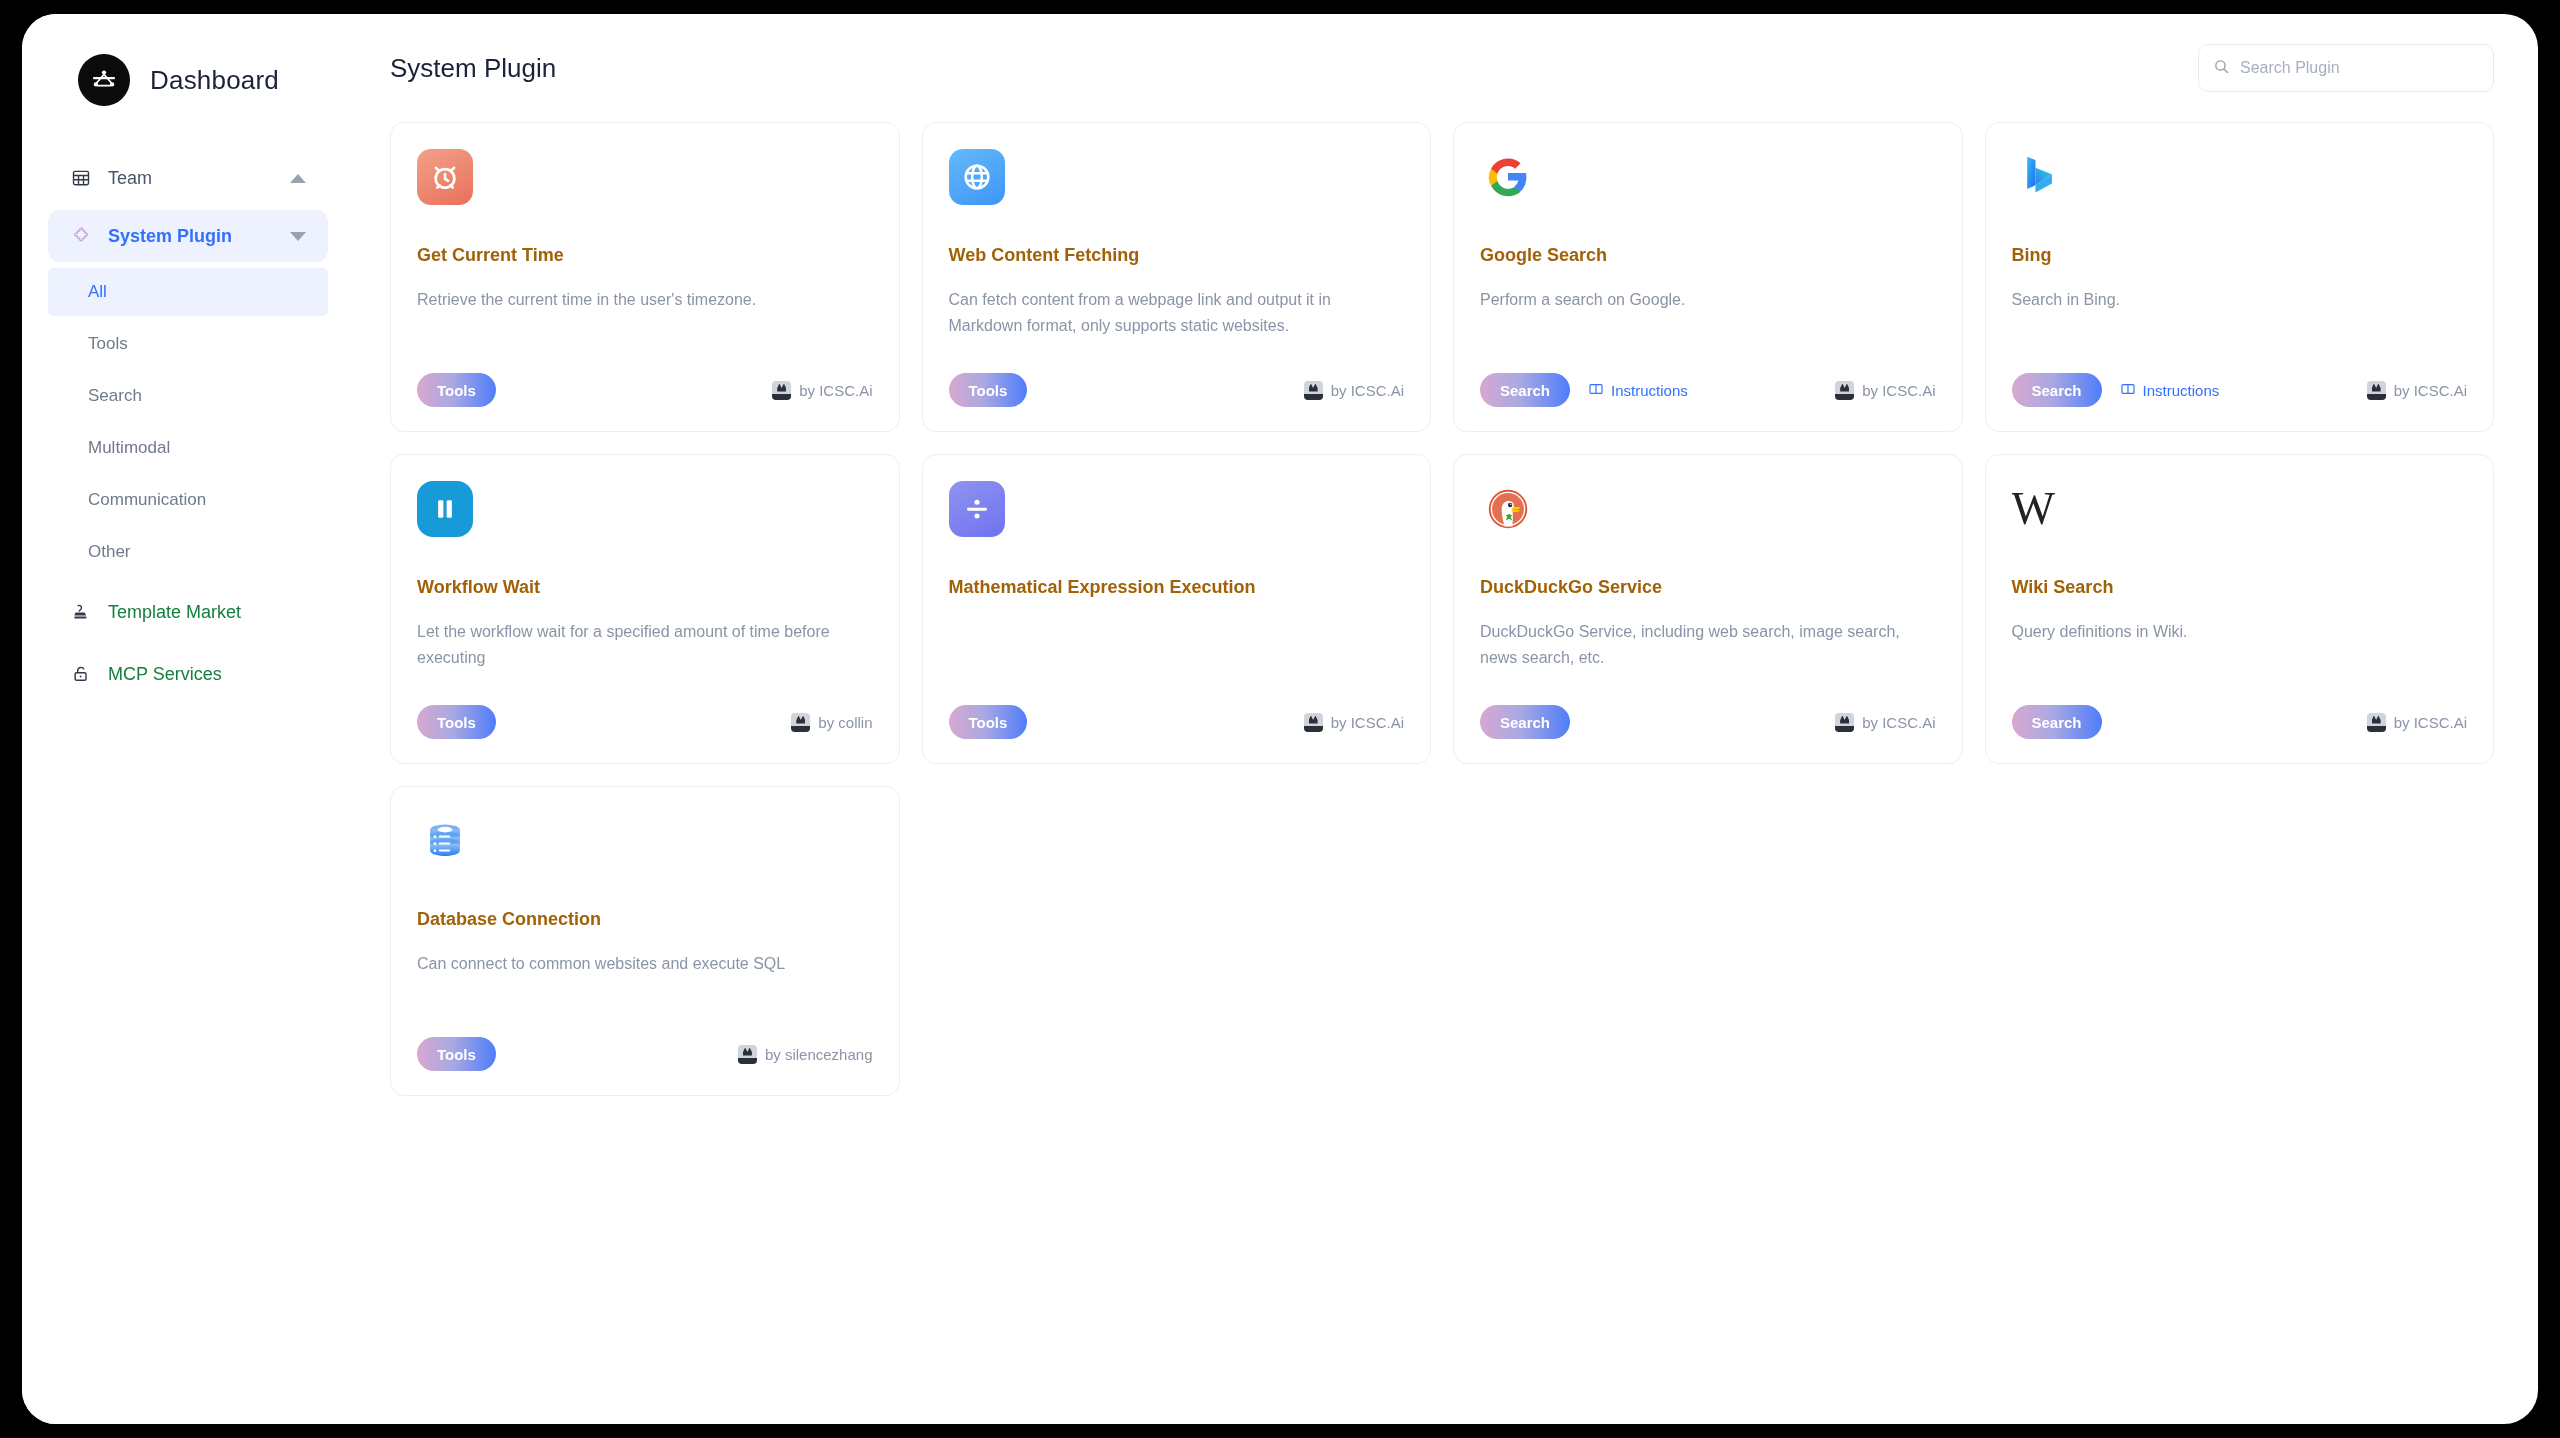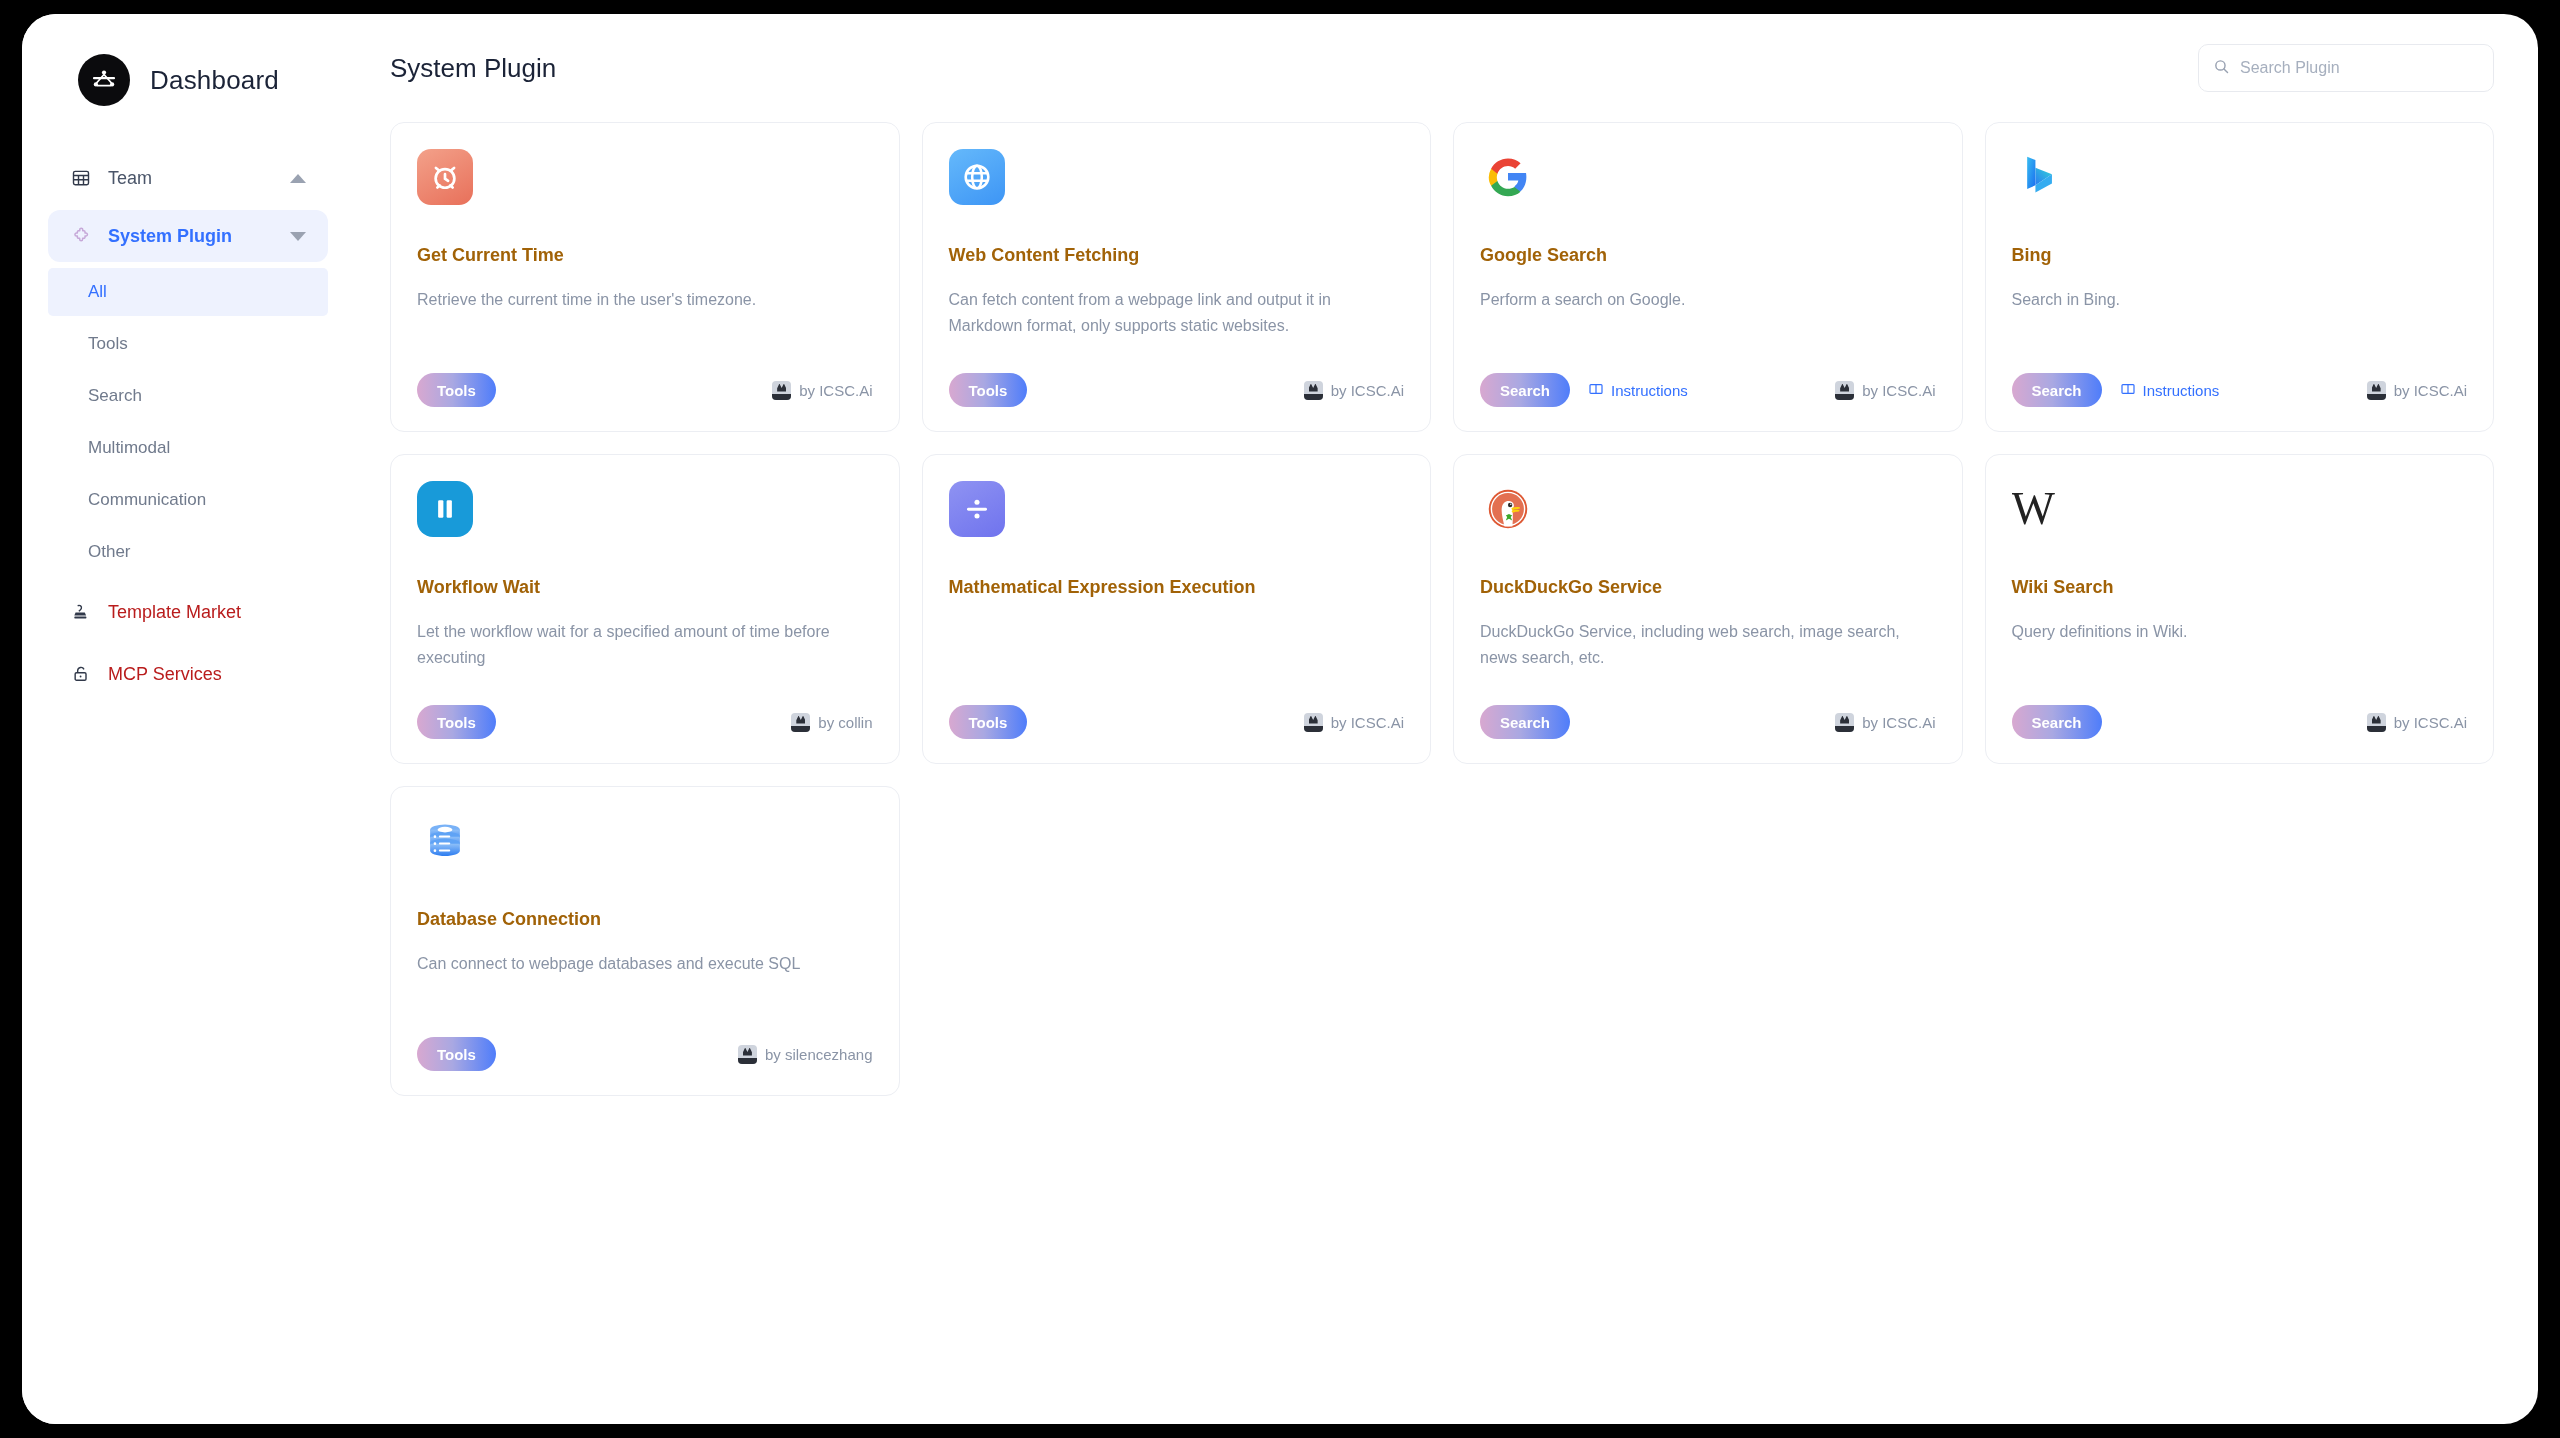--- a/index.html
+++ b/index.html
@@ -102,21 +102,21 @@
     color: #707a8c;
     cursor: pointer;
     margin-bottom: 4px;
   }
   .sub-item.active {
     background: #eef2fe;
     color: #3370ff;
   }
 
   .nav-row.plain { margin-top: 10px; }
-  .nav-row.plain .nav-label { color: #b91c1c; font-size: 18px; }
+  .nav-row.plain .nav-label { color: #15803d; font-size: 18px; }
 
   
   .main {
     flex: 1;
     height: 100%;
     padding: 0 44px 0 36px;
     overflow: hidden;
   }
 
   .topbar {
@@ -565,21 +565,21 @@
             <ellipse cx="24" cy="11" rx="8.5" ry="3.2" fill="#ffffff"></ellipse>
             <circle cx="12.5" cy="19" r="1.5" fill="#fff"></circle>
             <circle cx="12.5" cy="27" r="1.5" fill="#fff"></circle>
             <circle cx="12.5" cy="35" r="1.5" fill="#fff"></circle>
             <rect x="17" y="17.8" width="13" height="2.2" rx="1.1" fill="#fff"></rect>
             <rect x="17" y="25.8" width="13" height="2.2" rx="1.1" fill="#fff"></rect>
             <rect x="17" y="33.8" width="13" height="2.2" rx="1.1" fill="#fff"></rect>
           </svg>
         </div>
         <div class="card-title">Database Connection</div>
-        <div class="card-desc">Can connect to webpage databases and execute SQL</div>
+        <div class="card-desc">Can connect to common websites and execute SQL</div>
         <div class="card-foot">
           <span class="tag">Tools</span>
           <span class="author">
             <span class="author-avatar"></span>
             <span>by silencezhang</span>
           </span>
         </div>
       </div>
 
     </div>

